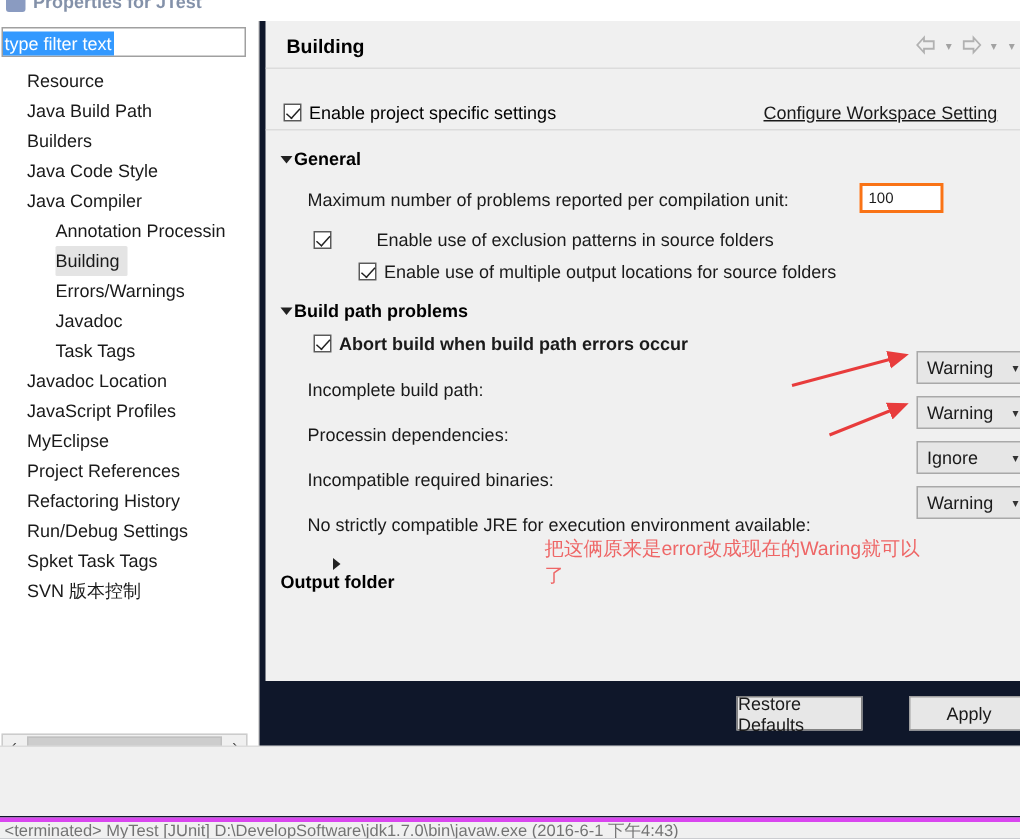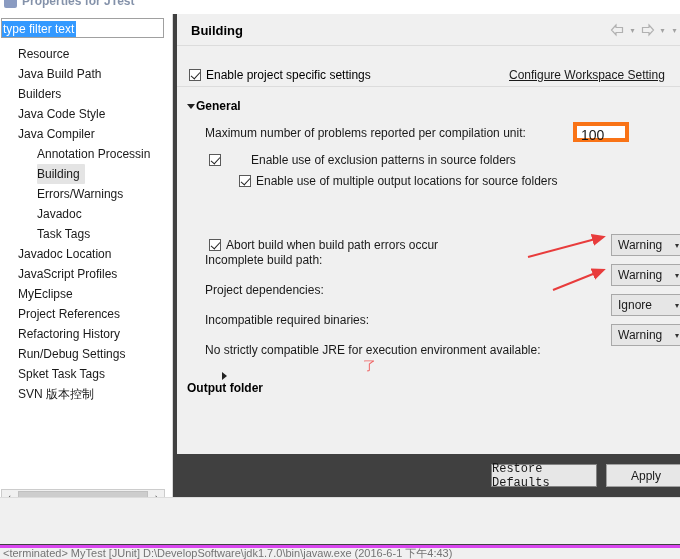--- a/index.html
+++ b/index.html
@@ -7,21 +7,21 @@
     width: 680px; height: 559px;
     overflow: hidden;
     background: #ffffff;
     font-family: "Liberation Sans", sans-serif;
     font-size: 12px;
     color: #000000;
   }
   #app {
     position: relative;
     width: 680px; height: 559px;
-    background: #404040;
+    background: #0f172a;
   }
 
   
   .titlebar {
     position: absolute; left: 0; top: 0;
     width: 680px; height: 14px;
     background: #ffffff;
     overflow: hidden;
   }
   .titlebar-inner {
@@ -201,23 +201,23 @@
   .opt-row {
     position: absolute;
     display: flex; align-items: center; gap: 5px;
     font-size: 12px; color: #1a1a1a;
     white-space: nowrap;
   }
 
   .num-input {
     position: absolute;
     width: 56px; height: 20px;
-    border: 4px solid #f97316;
+    border: 2px solid #f97316;
     background: #fff;
-    font-size: 14px;
+    font-size: 10px;
     line-height: 18px;
     padding-left: 4px;
     box-sizing: border-box;
     color: #1a1a1a;
   }
 
   .combo {
     position: absolute;
     left: 611px;
     width: 74px; height: 22px;
@@ -251,21 +251,21 @@
   
   .btn {
     position: absolute;
     background: #e7e7e7;
     border: 1px solid #a0a0a0;
     font-size: 12px;
     color: #1a1a1a;
     display: flex; align-items: center; justify-content: center;
     box-sizing: border-box;
   }
-  #restore-defaults { left: 491px; top: 464px; width: 106px; height: 23px; border-color:#828282;font-family:Liberation Mono, monospace; }
+  #restore-defaults { left: 491px; top: 464px; width: 84px; height: 23px; border-color:#828282; }
   #apply-btn       { left: 606px; top: 464px; width: 80px;  height: 23px; }
 
   .hr-footer1 {
     position: absolute; left: 0; top: 497px;
     width: 680px; height: 1px; background: #dcdcdc;
   }
   .footer {
     position: absolute; left: 0; top: 498px;
     width: 680px; height: 46px;
     background: #f0f0f0;
@@ -371,28 +371,32 @@
 
     <div class="opt-row" style="left:32px; top:139px;gap:30px;">
       <span class="chk checked"></span>
       <span>Enable use of exclusion patterns in source folders</span>
     </div>
     <div class="opt-row" style="left:32px; top:160px;margin-left:30px;">
       <span class="chk checked"></span>
       <span>Enable use of multiple output locations for source folders</span>
     </div>
 
-
-    <div class="opt-row" style="left:32px; top:224px;">
+    <div class="sect-head" style="left:10px; top:186px;">
+      <span class="tri-down"></span>
+      <span>Build path problems</span>
+    </div>
+
+    <div class="opt-row" style="left:32px; top:208px;font-weight:bold;">
       <span class="chk checked"></span>
       <span>Abort build when build path errors occur</span>
     </div>
 
     <div class="lbl" style="left:28px; top:239px;">Incomplete build path:</div>
-    <div class="lbl" style="left:28px; top:269px;">Project dependencies:</div>
+    <div class="lbl" style="left:28px; top:269px;">Processin dependencies:</div>
     <div class="lbl" style="left:28px; top:299px;">Incompatible required binaries:</div>
     <div class="lbl" style="left:28px; top:329px;">No strictly compatible JRE for execution environment available:</div>
 
     <div class="sect-head" style="left:10px; top:358px;flex-direction:column;">
       <span class="tri-right"></span>
       <span>Output folder</span>
     </div>
   </div>
 
   <div class="combo" style="top:234px;">
@@ -416,20 +420,21 @@
     <defs>
       <marker id="ah" markerWidth="7" markerHeight="7" refX="5.5" refY="3" orient="auto">
         <path d="M0,0 L7,3 L0,6 z" fill="#e83c3c"></path>
       </marker>
     </defs>
     <line x1="528" y1="257" x2="603" y2="237" stroke="#e83c3c" stroke-width="2" marker-end="url(#ah)"></line>
     <line x1="553" y1="290" x2="603" y2="270" stroke="#e83c3c" stroke-width="2" marker-end="url(#ah)"></line>
   </svg>
 
   <div class="annot-text">
+    <div>把这俩原来是error改成现在的Waring就可以</div>
     <div>了</div>
   </div>
 
   <div class="btn" id="restore-defaults">Restore Defaults</div>
   <div class="btn" id="apply-btn">Apply</div>
 
   <div class="hr-footer1"></div>
   <div class="footer">
     
     

